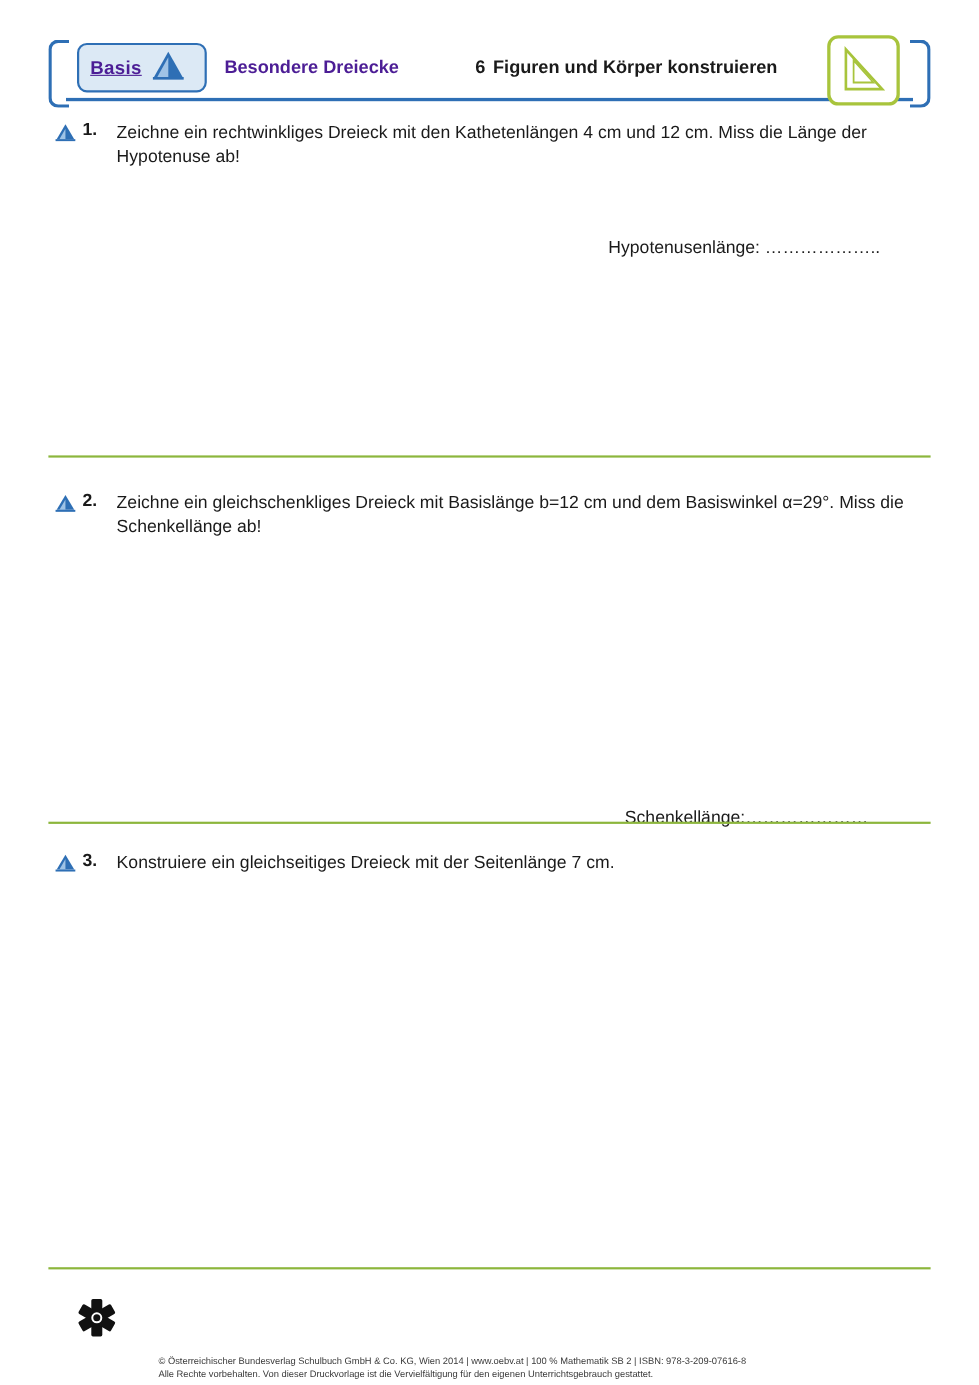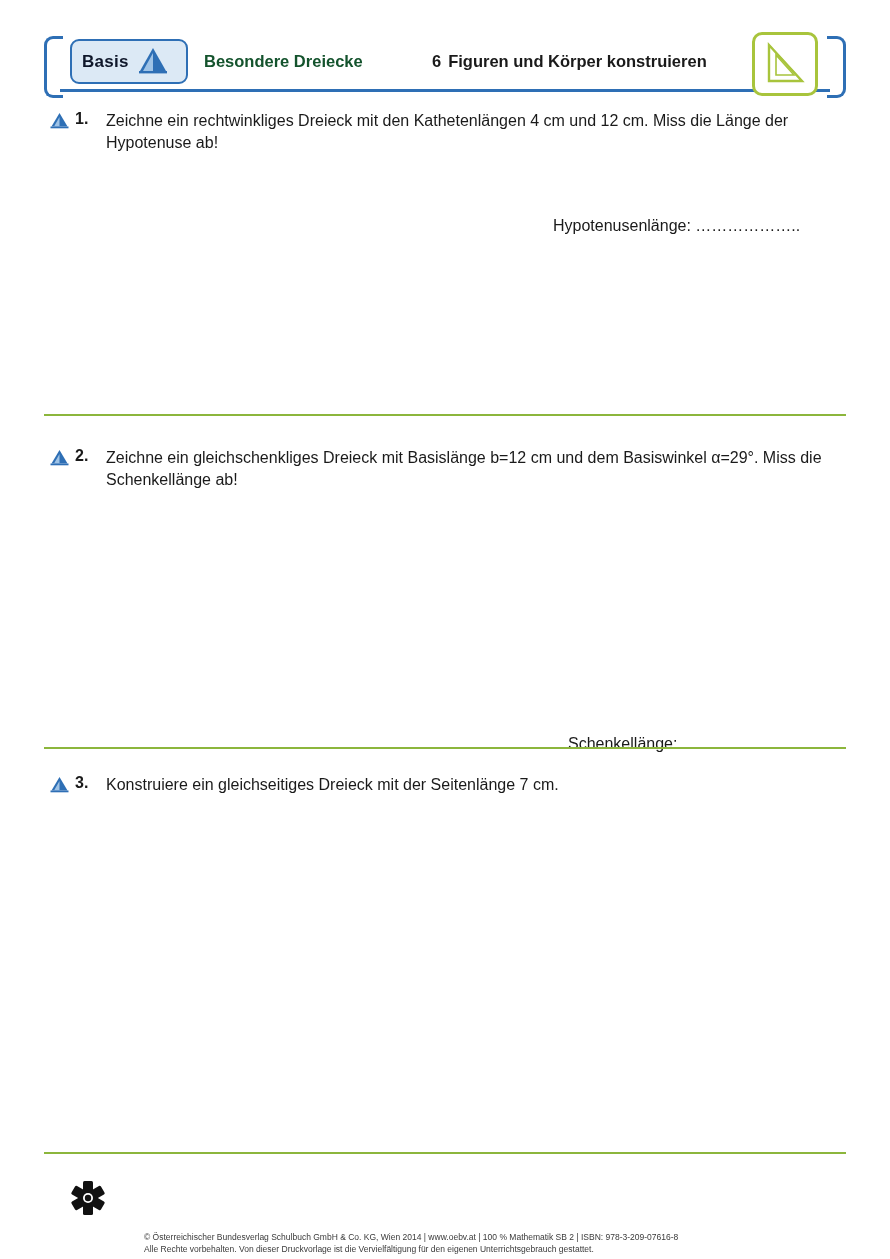--- a/index.html
+++ b/index.html
@@ -71,36 +71,37 @@
     height: 45px;
     border: 2px solid #2e6fb5;
     border-radius: 9px;
     background: #dce9f5;
     display: flex;
     align-items: center;
     padding-left: 10px;
     box-sizing: border-box;
   }
   .basis-badge .basis-text {
-    color: #0f172a;
+    color: #4c1d95;
     font-weight: bold;
     font-size: 17px;
     letter-spacing: 0.3px;
+    text-decoration: underline;
   }
   .basis-badge .basis-icon {
     margin-left: 9px;
     display: block;
   }
   .header-title {
     position: absolute;
     left: 160px;
     top: 16px;
     font-size: 16.5px;
     font-weight: bold;
-    color: #14532d;
+    color: #4c1d95;
     white-space: nowrap;
   }
   .header-chapter {
     position: absolute;
     left: 388px;
     top: 16px;
     font-size: 16.5px;
     font-weight: bold;
     color: #1a1a1a;
     white-space: nowrap;

